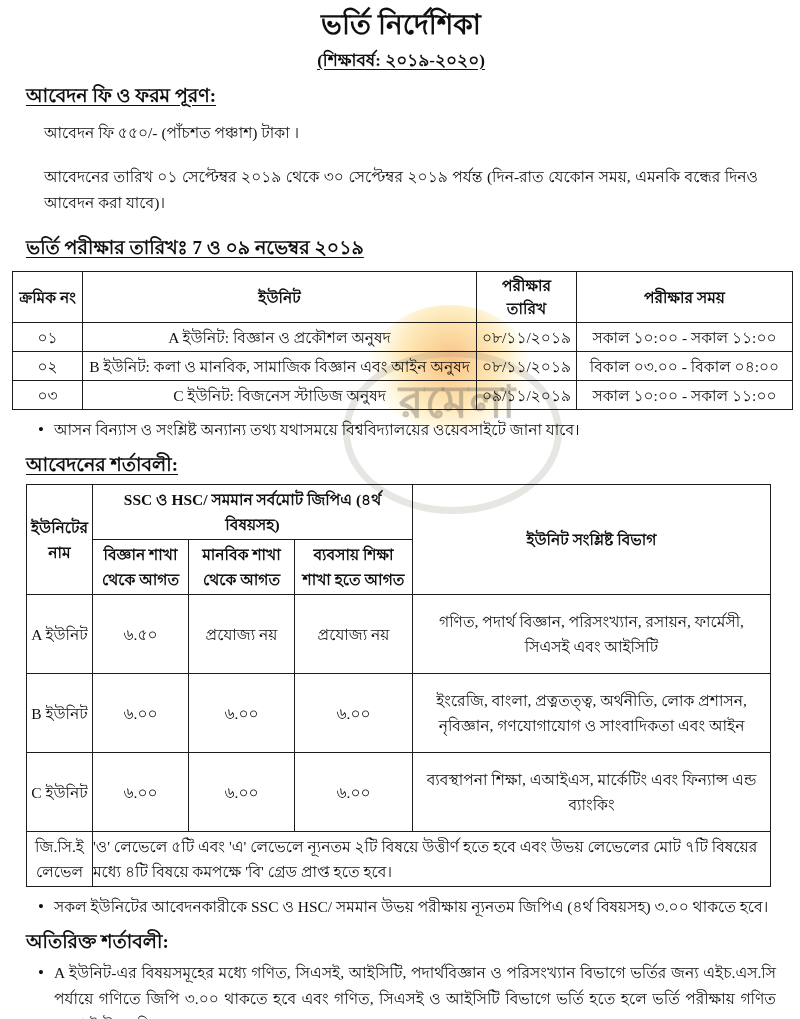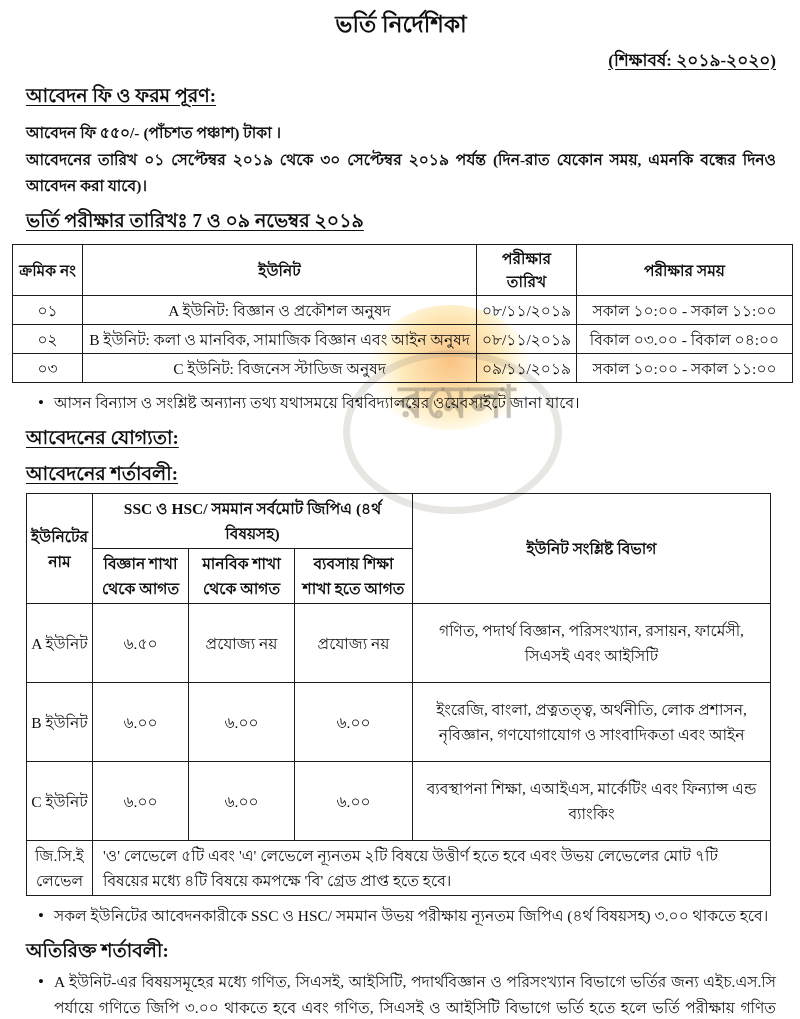--- a/index.html
+++ b/index.html
@@ -14,40 +14,40 @@
   .watermark{position:absolute;left:335px;top:295px;width:230px;height:215px;z-index:0;pointer-events:none;}
   .wm-sun{position:absolute;left:35px;top:10px;width:160px;height:125px;border-radius:50%;
     background:radial-gradient(circle at 50% 45%, rgba(246,146,30,0.55) 0%, rgba(252,200,80,0.40) 45%, rgba(255,230,150,0.22) 65%, rgba(255,255,255,0) 78%);}
   .wm-ring{position:absolute;left:8px;top:55px;width:205px;height:150px;border-radius:50%;
     border:7px solid rgba(150,140,128,0.22);}
   .wm-text{position:absolute;left:18px;top:95px;width:210px;text-align:center;
     font-weight:bold;font-size:44px;letter-spacing:2px;color:rgba(120,112,102,0.30);
     -webkit-text-stroke:1px rgba(120,112,102,0.18);}
   
   .content{position:relative;z-index:1;padding:6px 24px 0 26px;}
-  .title{margin:4px 0 8px 0;text-align:center;font-size:23px;line-height:30px;font-weight:bold;}
-  .subtitle{margin:3px 0 0 0;text-align:right;font-size:17px;font-weight:bold;}
+  .title{margin:4px 0 8px 0;text-align:center;font-size:28px;line-height:30px;font-weight:bold;}
+  .subtitle{margin:3px 0 0 0;text-align:center;font-size:17px;font-weight:bold;}
   .u{text-decoration:underline;text-underline-offset:3px;}
   h2.sec{margin:8px 0 0 0;font-size:19px;line-height:28px;font-weight:bold;}
-  p{margin:0;font-weight:bold;}
+  p{margin:18px;}
   .fee-line{margin-top:10px;}
   .date-line{margin-top:1px;text-align:justify;}
   .exam-date{margin-top:4px;}
   .justify{text-align:justify;}
   
   table{border-collapse:collapse;background:transparent;}
   .t1{width:780px;margin:9px 0 0 -14px;table-layout:fixed;}
   .t2{width:744px;margin:5px 0 0 0;table-layout:fixed;}
   th,td{border:1.6px solid #1c1c1c;padding:2px 4px;text-align:center;vertical-align:middle;font-size:15.5px;}
   th{font-weight:bold;}
   .t1 th,.t1 td{height:24px;line-height:23px;}
   .t2 th{line-height:25px;}
   .t2 td{line-height:25px;}
   .t2 .dept-cell{padding:14px 8px;}
-  .t2 .gce-text{text-align:left;padding:2px 10px;}
+  .t2 .gce-text{text-align:left;padding:2px 0;}
   
   .bullet{display:flex;margin-top:7px;padding-left:12px;text-align:justify;}
   .bullet .dot{flex:0 0 16px;font-size:17px;}
   .bullet .btext{flex:1;}
   .add-bullet{margin-top:4px;}
   .sec-tight{margin-top:4px;}
 </style>
 </head>
 <body>
 
@@ -103,21 +103,20 @@
         <td>সকাল ১০:০০ - সকাল ১১:০০</td>
       </tr>
     </tbody>
       </table>
 
     <div class="bullet">
       <span class="dot">•</span>
       <span class="btext">আসন বিন্যাস ও সংশ্লিষ্ট অন্যান্য তথ্য যথাসময়ে বিশ্ববিদ্যালয়ের ওয়েবসাইটে জানা যাবে।</span>
     </div>
 
-    <h2 class="sec sec-tight"><span class="u">আবেদনের যোগ্যতা:</span></h2>
 
     <h2 class="sec"><span class="u">আবেদনের শর্তাবলী:</span></h2>
 
     <table class="t2">
       <colgroup>
           <col style="width:66px">
           <col style="width:96px">
           <col style="width:106px">
           <col style="width:118px">
           <col style="width:358px">

